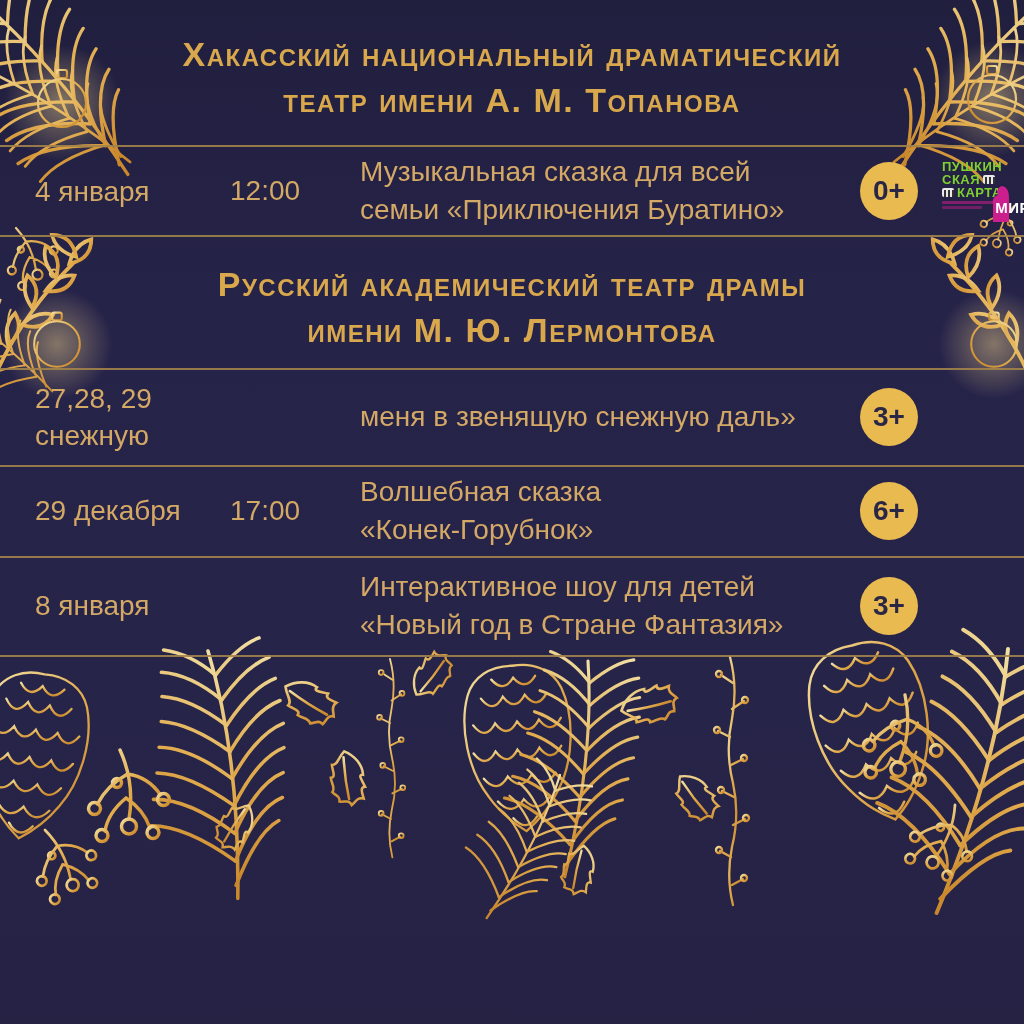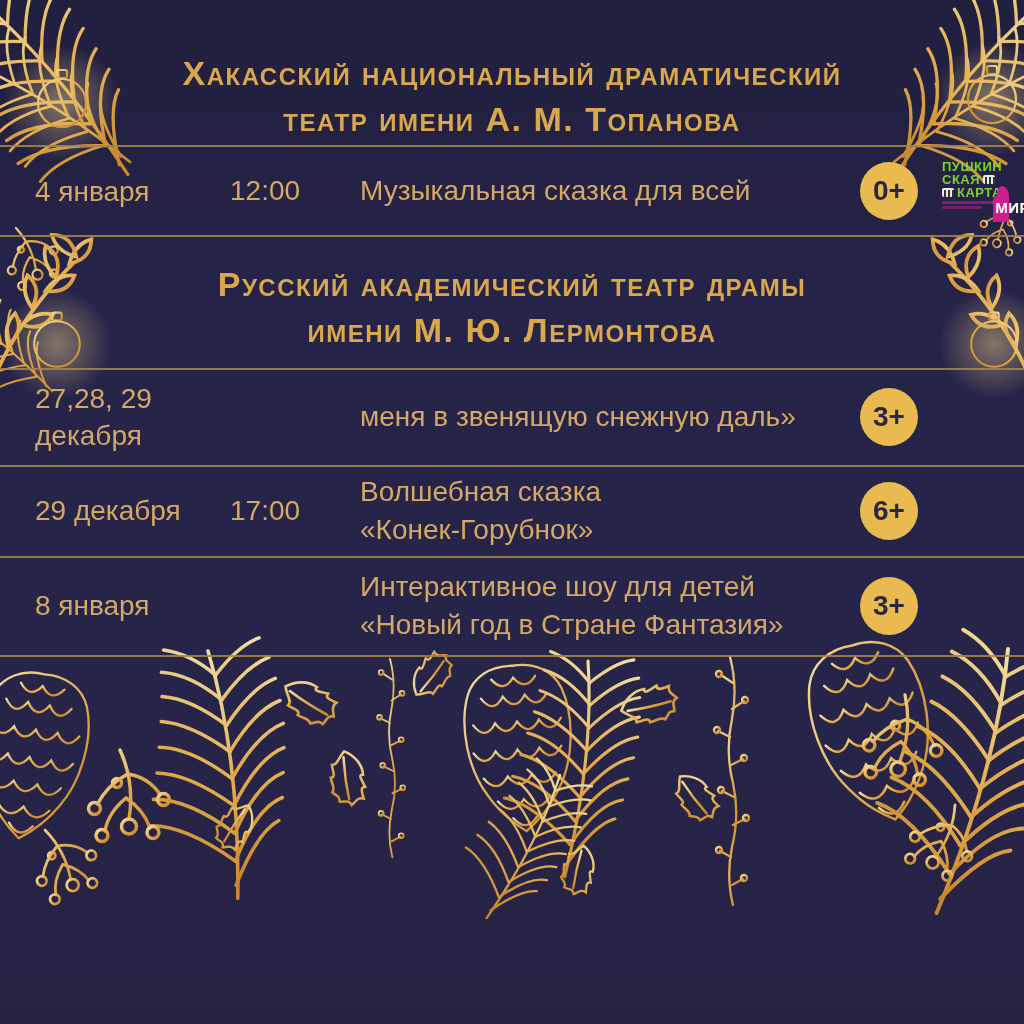--- a/index.html
+++ b/index.html
@@ -182,36 +182,37 @@
     </g>
   </svg>
 
   <div class="sep" style="top:145px"></div>
   <div class="sep" style="top:235px"></div>
   <div class="sep" style="top:368px"></div>
   <div class="sep" style="top:465px"></div>
   <div class="sep" style="top:556px"></div>
   <div class="sep" style="top:655px"></div>
 
-  <div class="venue" style="top:35px;height:122px">
+  <div class="venue" style="top:16px;height:122px">
     <div>Хакасский национальный драматический</div>
     <div>театр имени А. М. Топанова</div>
   </div>
 
   <div class="row" style="top:147px;height:88px">
     <div class="col c-date">
       <div>4 января</div>
       <div></div>
     </div>
     <div class="col c-time">
       <div>12:00</div>
       <div></div>
     </div>
     <div class="col c-title">
       <div>Музыкальная сказка для всей</div>
+      <div>семьи «Приключения Буратино»</div>
     </div>
     <div class="badge">0+</div>
     <div class="pk">
       <div class="pk-line">
           <span>ПУШКИН</span>
         </div>
       <div class="pk-line">
           <span>СКАЯ</span>
           <span class="pk-chip"></span>
         </div>
@@ -229,21 +230,21 @@
   </div>
 
   <div class="venue" style="top:250px;height:114px">
     <div>Русский академический театр драмы</div>
     <div>имени М. Ю. Лермонтова</div>
   </div>
 
   <div class="row" style="top:370px;height:93px">
     <div class="col c-date">
       <div>27,28, 29</div>
-      <div>декабря</div>
+      <div>снежную</div>
     </div>
     <div class="col c-time">
       <div></div>
       <div></div>
     </div>
     <div class="col c-title">
       <div>меня в звенящую снежную даль»</div>
     </div>
     <div class="badge">3+</div>
   </div>

